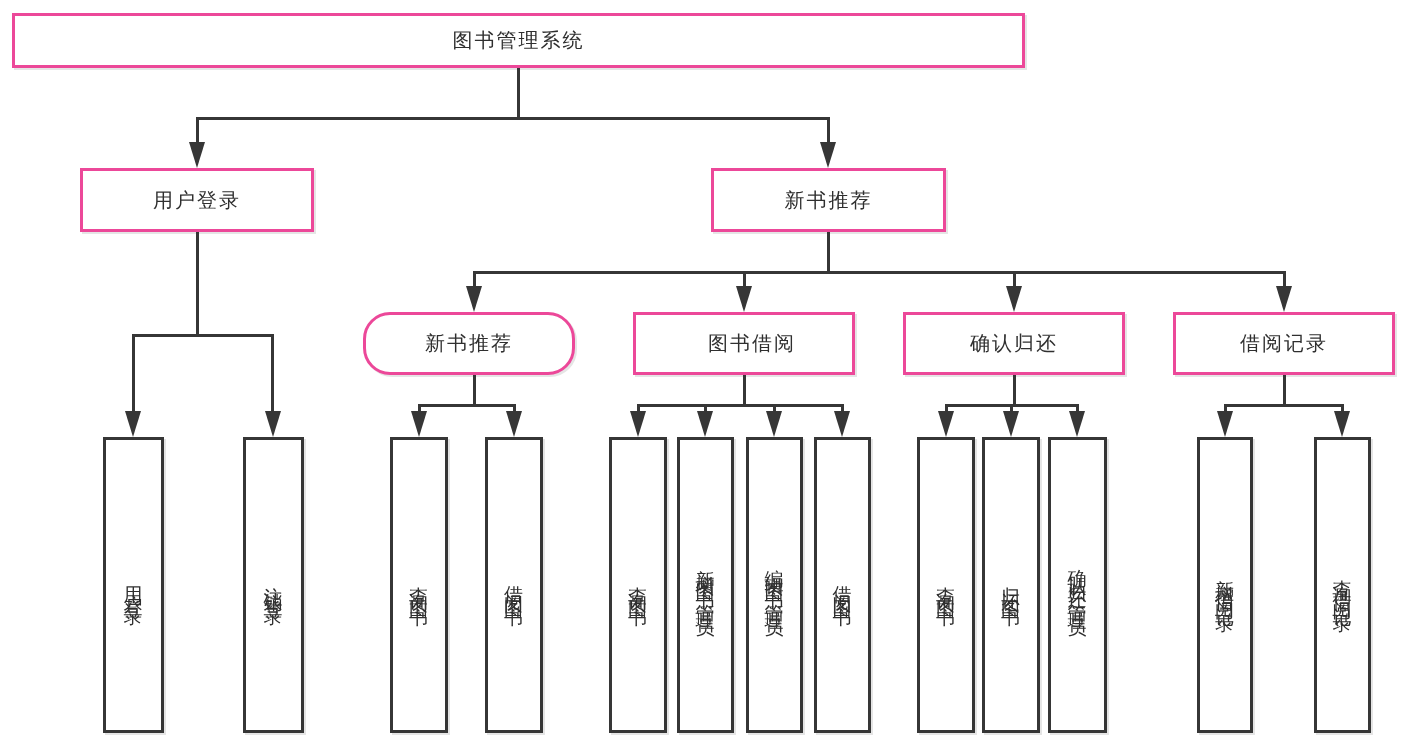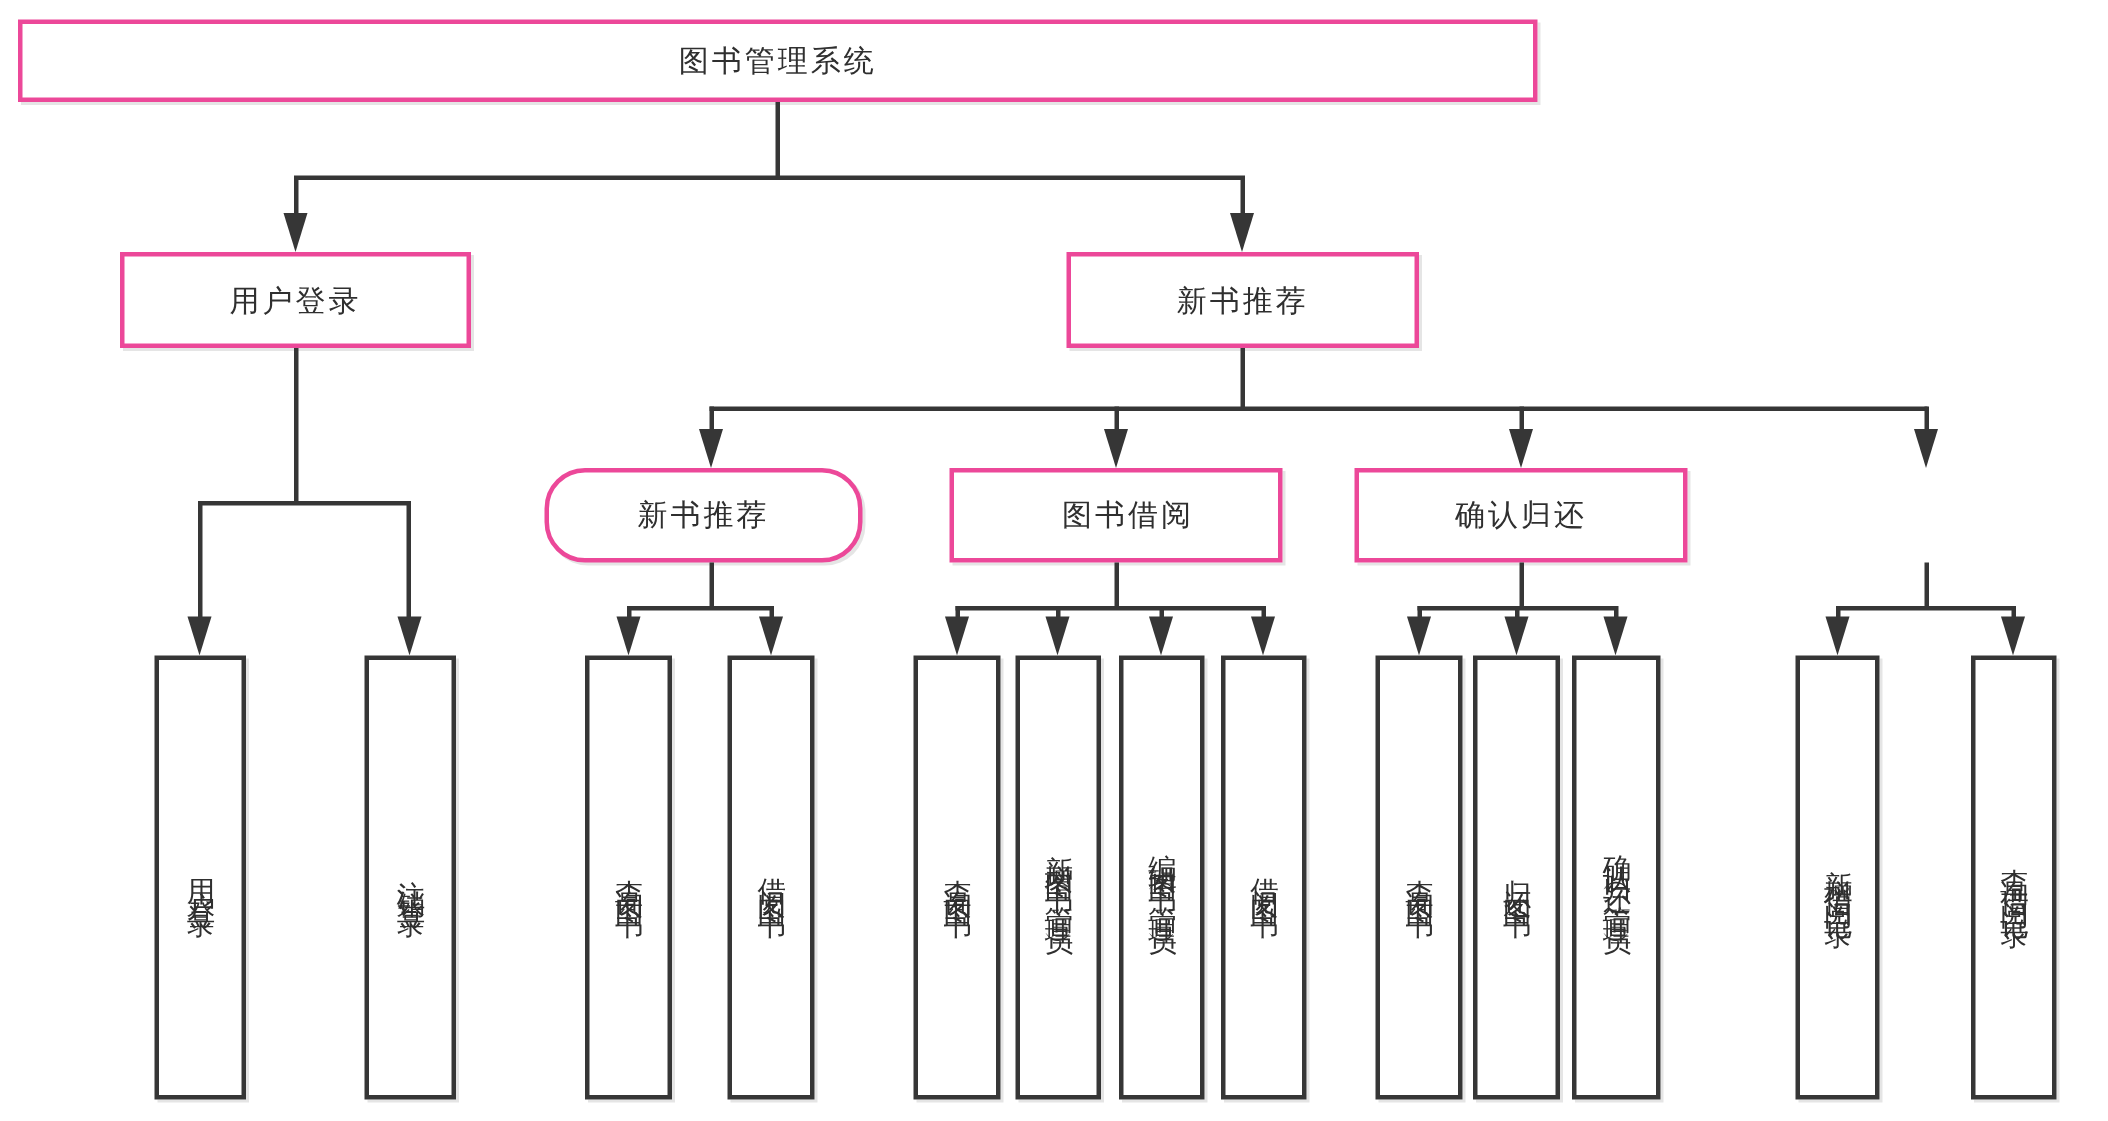--- a/index.html
+++ b/index.html
@@ -92,20 +92,23 @@
 
   <div class="node" style="left:363px;top:312px;width:212px;height:63px;border-radius:27px;">
     <span>新书推荐</span>
   </div>
   <div class="node" style="left:633px;top:312px;width:222px;height:63px;padding-left:16px;">
     <span>图书借阅</span>
   </div>
   <div class="node" style="left:903px;top:312px;width:222px;height:63px;">
     <span>确认归还</span>
   </div>
+  <div class="node" style="left:1173px;top:312px;width:222px;height:63px;">
+    <span>借阅记录</span>
+  </div>
 
   <div class="vline" style="left:473px;top:375px;height:31px;"></div>
   <div class="hline" style="left:418px;top:404px;width:97px;"></div>
   <div class="vline" style="left:418px;top:404px;height:10px;"></div>
   <div class="arrow" style="left:411px;top:411px;"></div>
   <div class="vline" style="left:513px;top:404px;height:10px;"></div>
   <div class="arrow" style="left:506px;top:411px;"></div>
 
   <div class="vline" style="left:743px;top:375px;height:31px;"></div>
   <div class="hline" style="left:637px;top:404px;width:206px;"></div>

